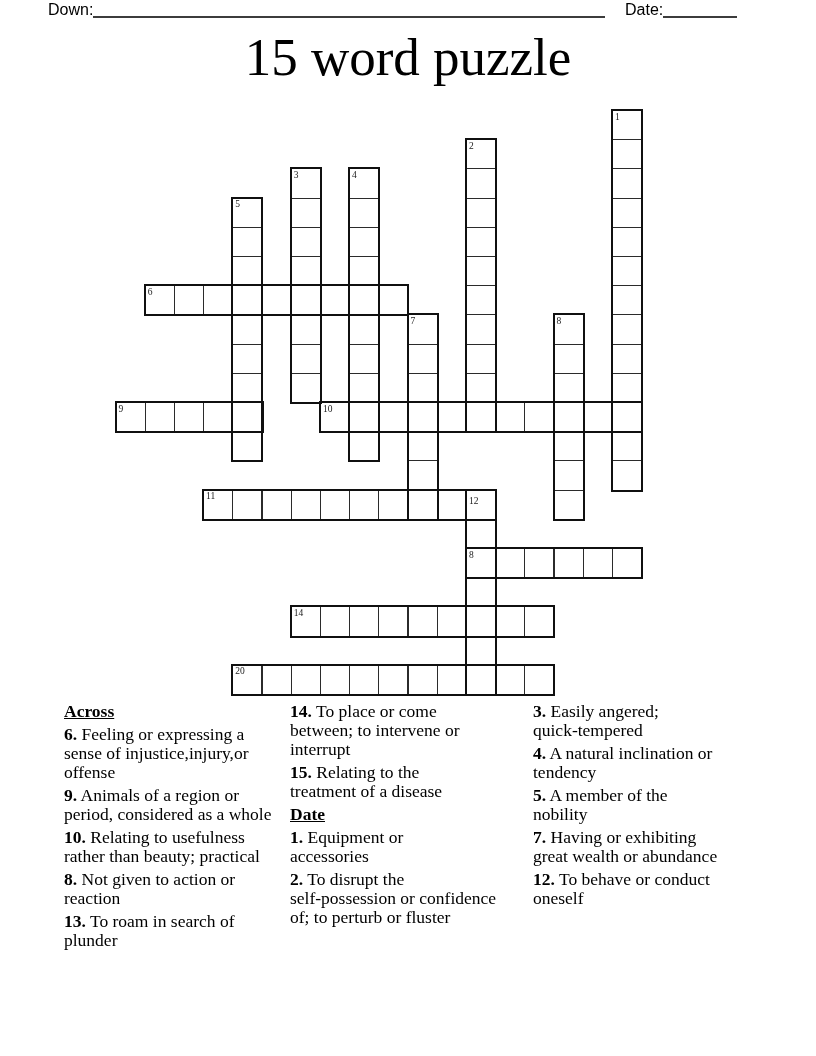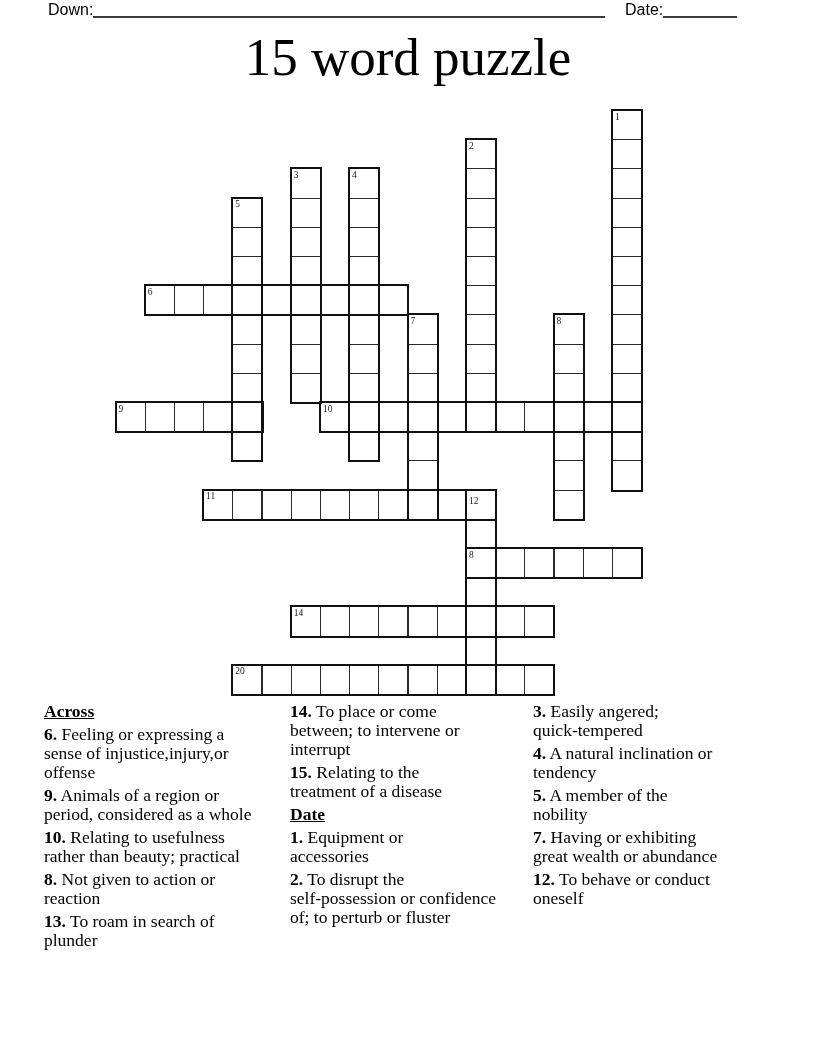--- a/index.html
+++ b/index.html
@@ -23,21 +23,21 @@
   #grid{position:absolute;inset:0;}
   .cell{position:absolute;box-sizing:border-box;background:#fff;border:1.3px solid #2b2b2b;}
   .word-outline{position:absolute;box-sizing:border-box;border:2.5px solid #101010;
                 background:transparent;pointer-events:none;}
   .cellnum{position:absolute;font-family:"Liberation Serif",serif;font-size:9.5px;
            line-height:1;color:#1a1a1a;pointer-events:none;}
 
   
   .clues-col{position:absolute;top:702px;font-family:"Liberation Serif",serif;
              font-size:17.5px;line-height:19px;color:#000;}
-  #clues-col-1{left:44px;}
+  #clues-col-1{left:64px;}
   #clues-col-2{left:290px;}
   #clues-col-3{left:533px;}
   .clue{margin-bottom:4px;white-space:nowrap;}
   .clue b{font-weight:700;}
   .heading{font-weight:700;text-decoration:underline;margin-bottom:4px;white-space:nowrap;}
 </style>
 </head>
 <body>
 
 <div class="page">

